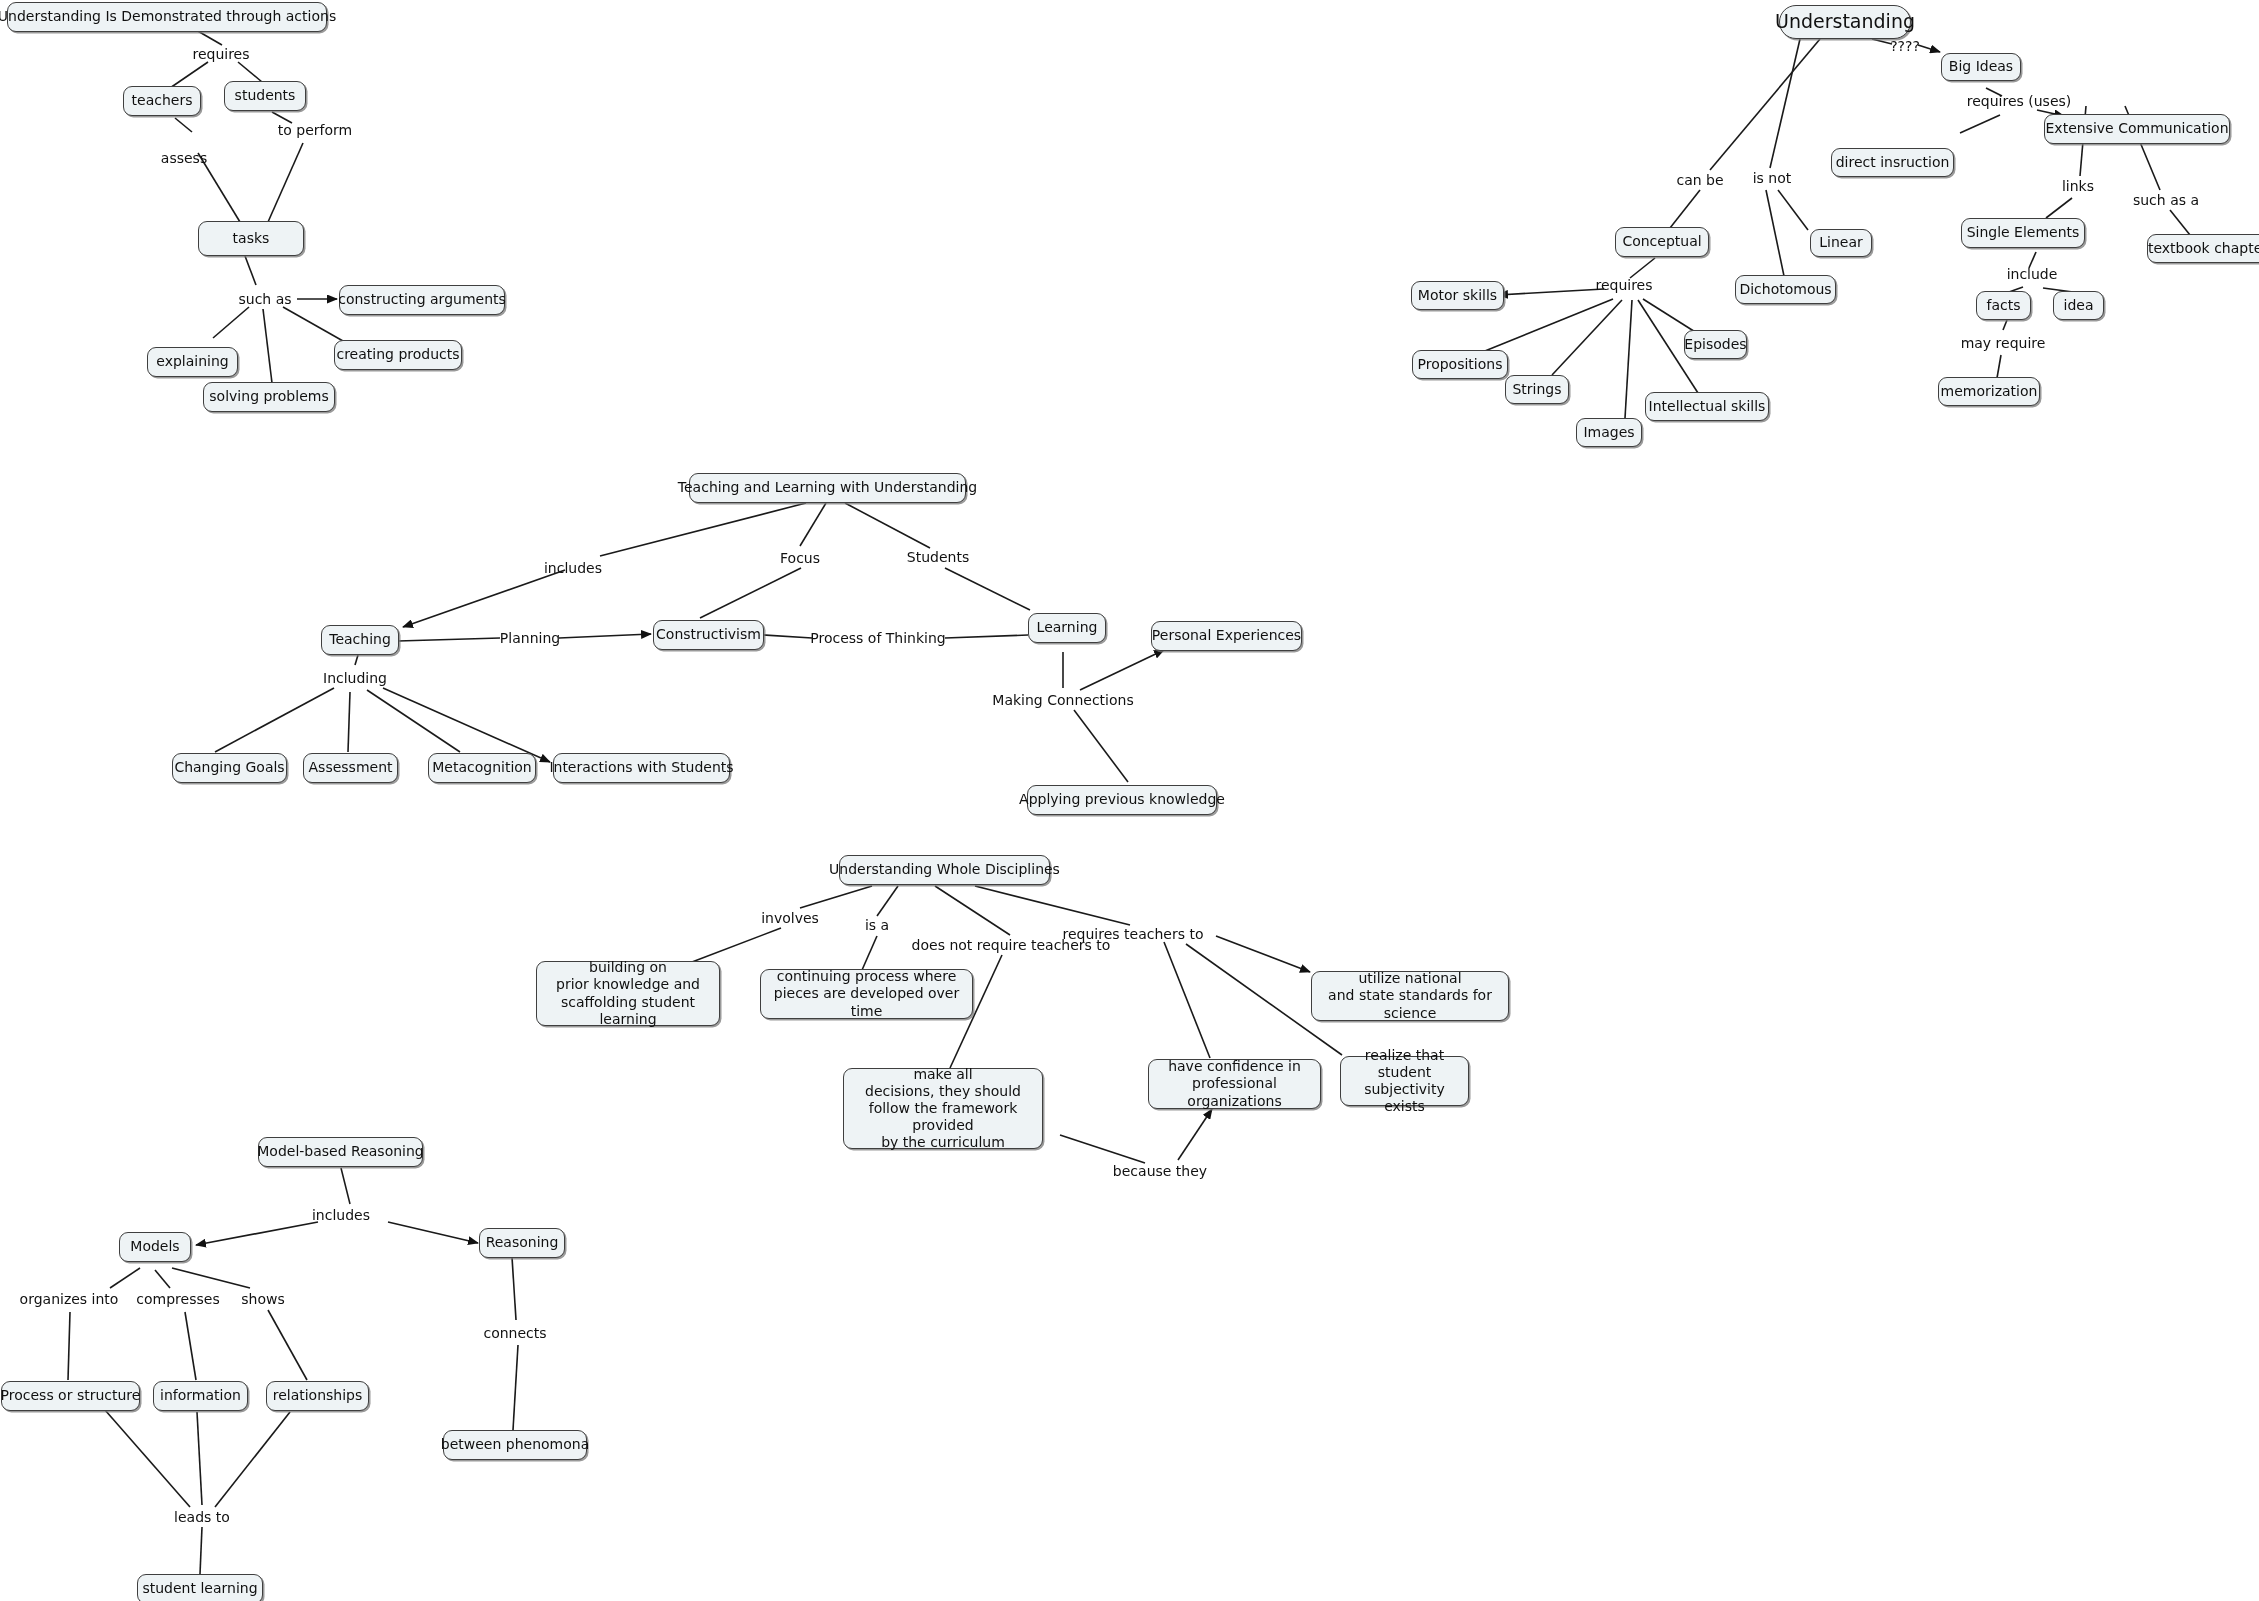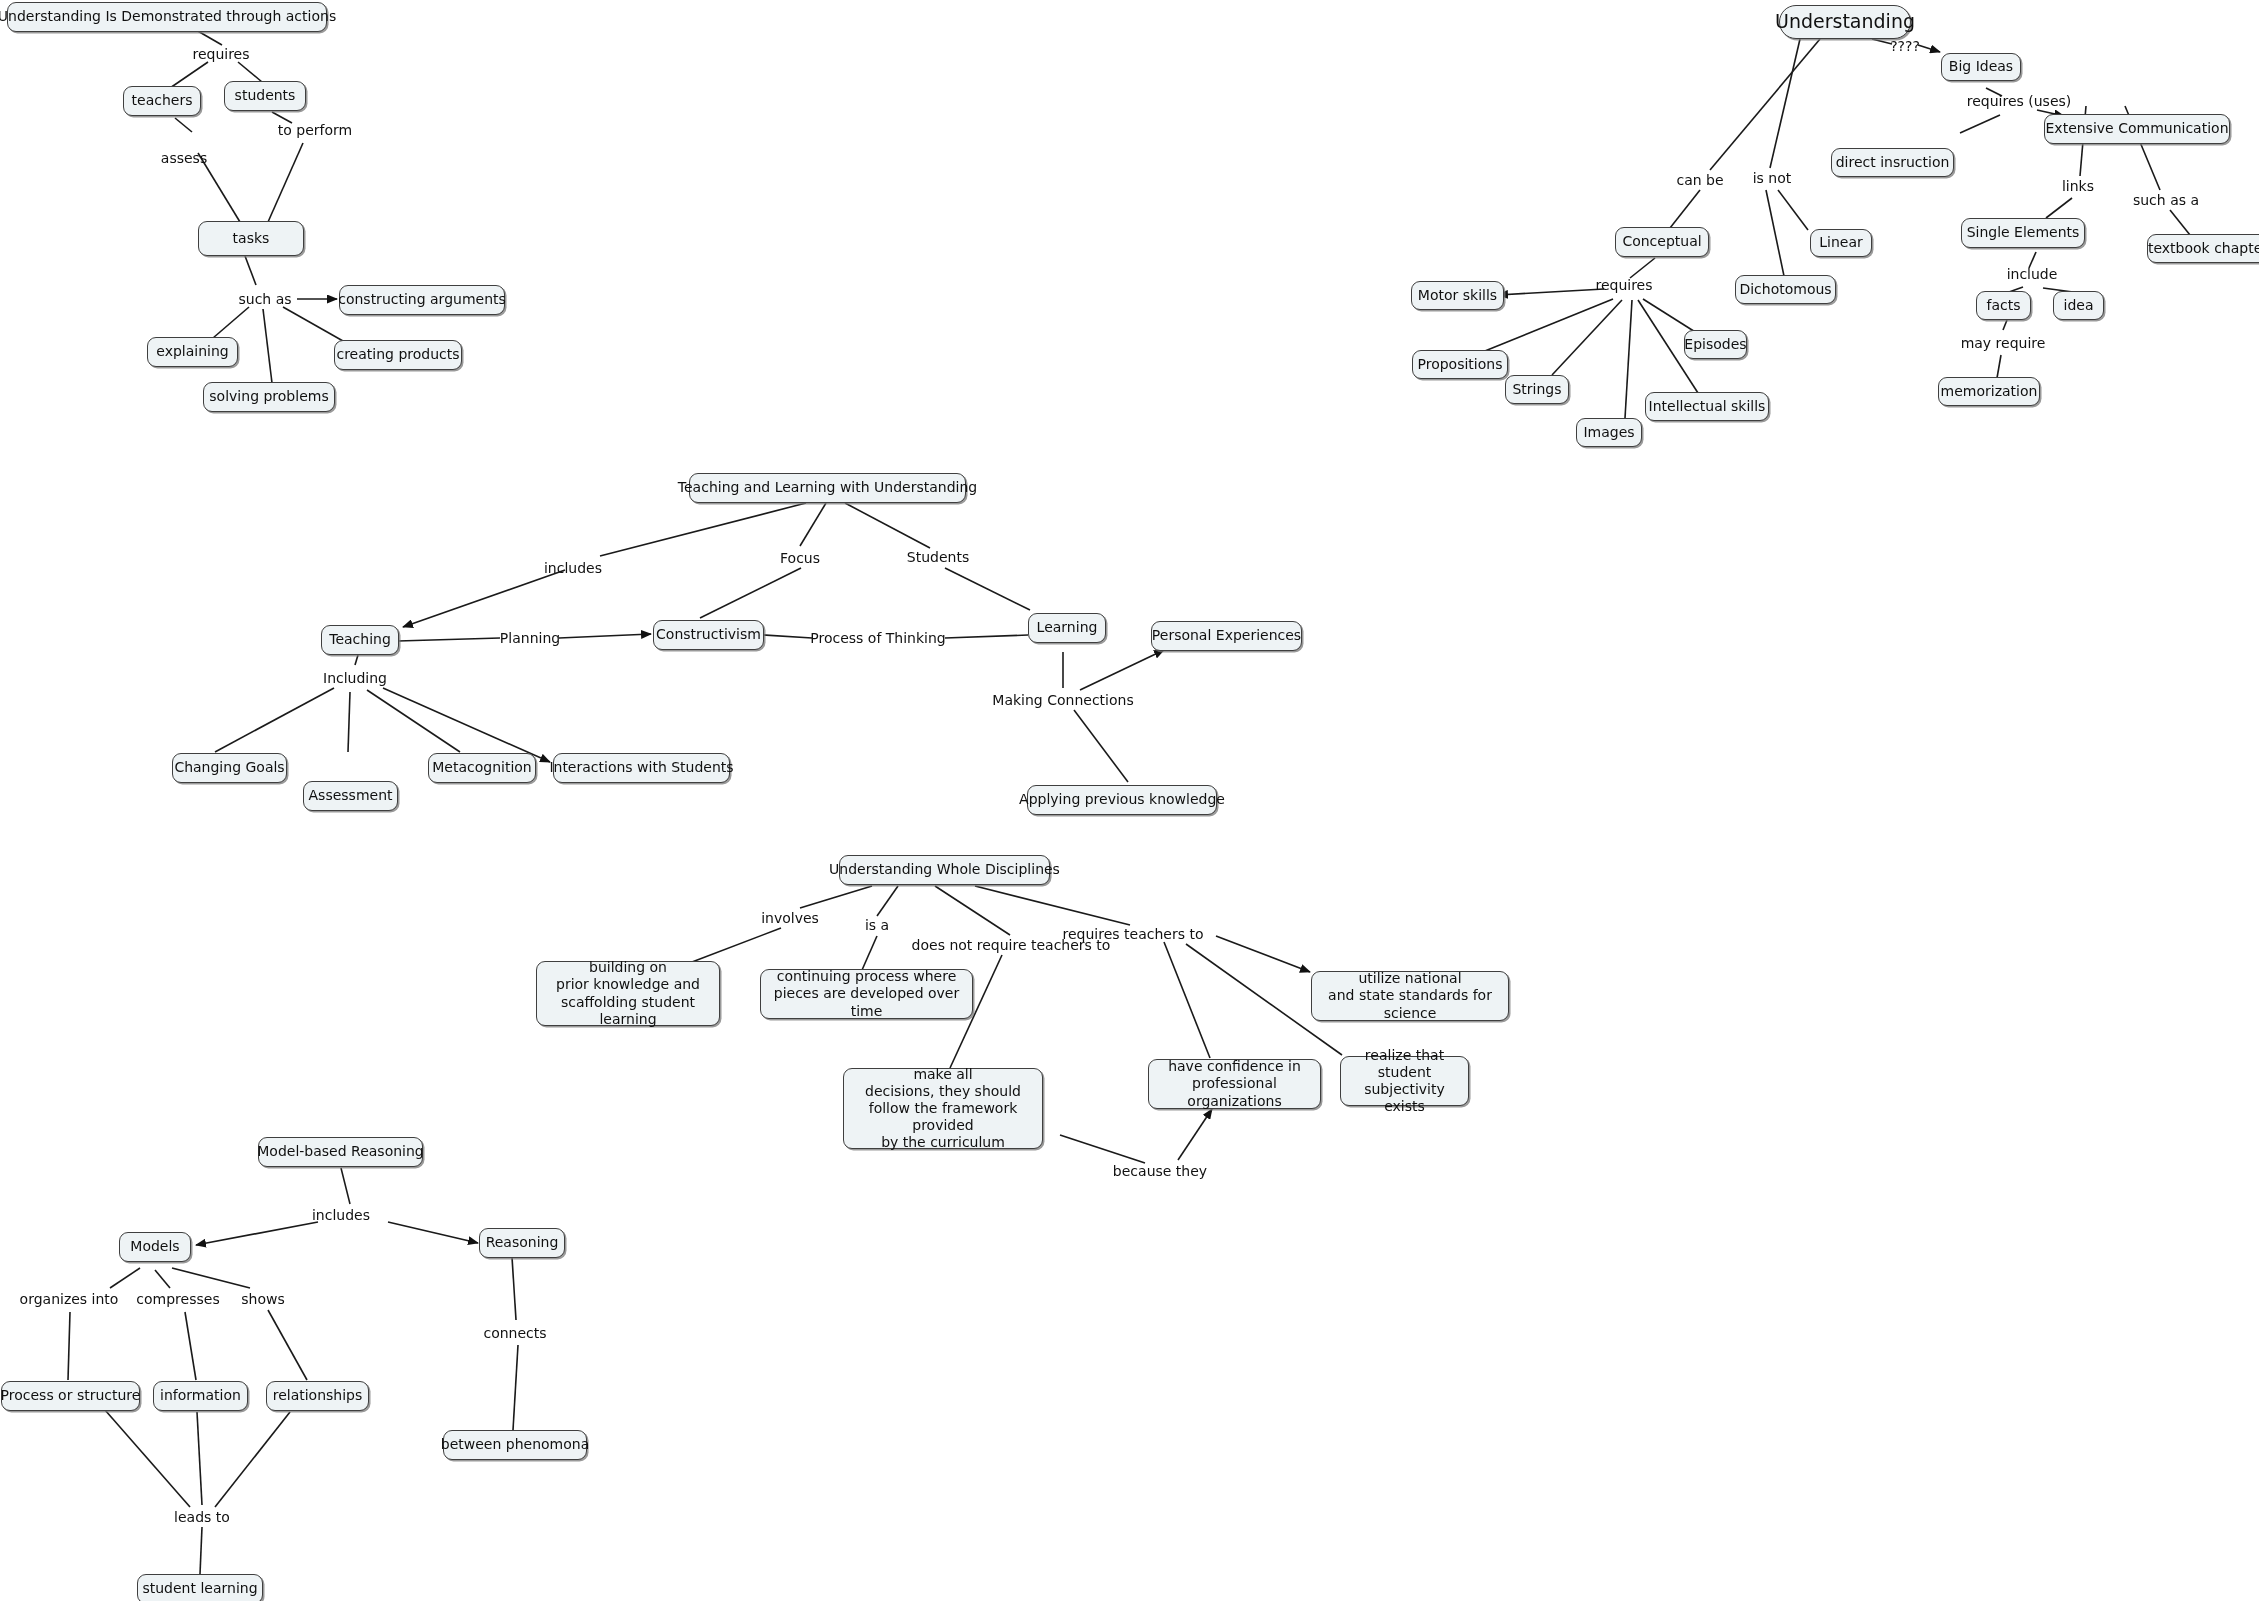--- a/index.html
+++ b/index.html
@@ -151,21 +151,21 @@
       <path d="M 290,1412 L 215,1507"></path>
       <path d="M 202,1527 L 200,1574"></path>
     </g>
   </svg>
 
   <div class="node" style="left:7px;top:2px;width:320px;height:30px;">Understanding Is Demonstrated through actions</div>
   <div class="node" style="left:123px;top:86px;width:78px;height:30px;">teachers</div>
   <div class="node" style="left:224px;top:81px;width:82px;height:30px;">students</div>
   <div class="node" style="left:198px;top:221px;width:106px;height:35px;">tasks</div>
   <div class="node" style="left:339px;top:285px;width:166px;height:30px;">constructing arguments</div>
-  <div class="node" style="left:147px;top:337px;width:91px;height:30px;">explaining</div>
+  <div class="node" style="left:147px;top:347px;width:91px;height:30px;">explaining</div>
   <div class="node" style="left:334px;top:340px;width:128px;height:30px;">creating products</div>
   <div class="node" style="left:203px;top:382px;width:132px;height:30px;">solving problems</div>
 
   <div class="lbl" style="left:221px;top:54px;">requires</div>
   <div class="lbl" style="left:184px;top:158px;">assess</div>
   <div class="lbl" style="left:315px;top:130px;">to perform</div>
   <div class="lbl" style="left:265px;top:299px;">such as</div>
 
   <div class="node big" style="left:1779px;top:5px;width:132px;height:34px;">Understanding</div>
   <div class="node" style="left:1941px;top:53px;width:80px;height:28px;">Big Ideas</div>
@@ -195,21 +195,21 @@
   <div class="lbl" style="left:2166px;top:200px;">such as a</div>
   <div class="lbl" style="left:2032px;top:274px;">include</div>
   <div class="lbl" style="left:2003px;top:343px;">may require</div>
 
   <div class="node" style="left:689px;top:473px;width:277px;height:30px;">Teaching and Learning with Understanding</div>
   <div class="node" style="left:321px;top:625px;width:78px;height:30px;">Teaching</div>
   <div class="node" style="left:653px;top:620px;width:111px;height:30px;">Constructivism</div>
   <div class="node" style="left:1028px;top:613px;width:78px;height:30px;">Learning</div>
   <div class="node" style="left:1151px;top:621px;width:151px;height:30px;">Personal Experiences</div>
   <div class="node" style="left:172px;top:753px;width:115px;height:30px;">Changing Goals</div>
-  <div class="node" style="left:303px;top:753px;width:95px;height:30px;margin-top:28px;">Assessment</div>
+  <div class="node" style="left:303px;top:753px;width:95px;height:30px;">Assessment</div>
   <div class="node" style="left:428px;top:753px;width:108px;height:30px;">Metacognition</div>
   <div class="node" style="left:553px;top:753px;width:177px;height:30px;">Interactions with Students</div>
   <div class="node" style="left:1027px;top:785px;width:190px;height:30px;">Applying previous knowledge</div>
 
   <div class="lbl" style="left:573px;top:568px;">includes</div>
   <div class="lbl" style="left:800px;top:558px;">Focus</div>
   <div class="lbl" style="left:938px;top:557px;">Students</div>
   <div class="lbl" style="left:530px;top:638px;">Planning</div>
   <div class="lbl" style="left:878px;top:638px;">Process of Thinking</div>
   <div class="lbl" style="left:355px;top:678px;">Including</div>

